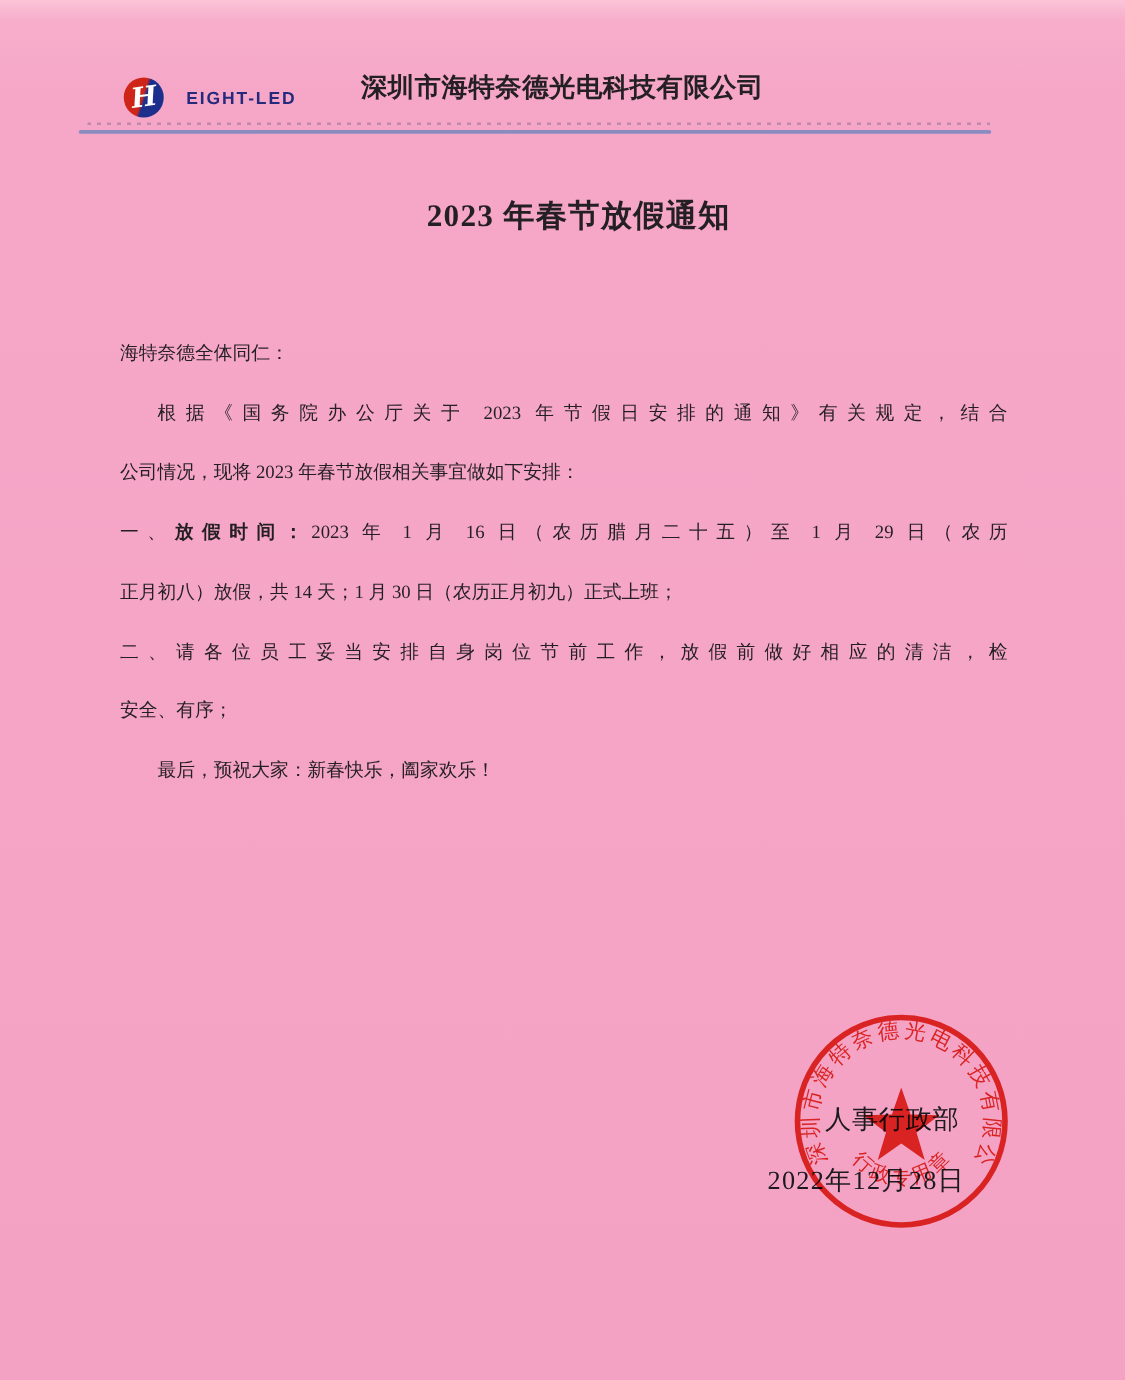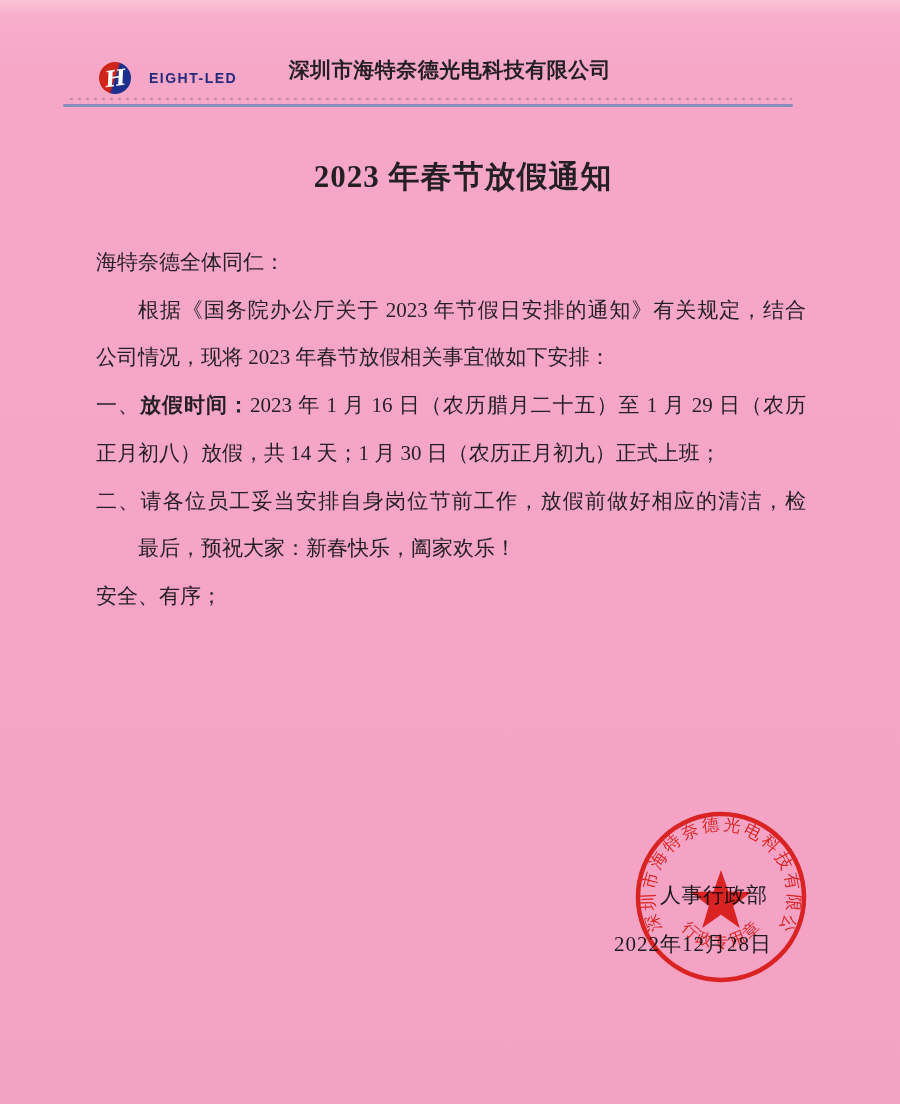--- a/index.html
+++ b/index.html
@@ -38,26 +38,26 @@
     background:repeating-linear-gradient(90deg,rgba(150,112,152,.55) 0 3px,transparent 3px 8px);
   }
   .rule-solid{
     position:absolute;left:63px;top:104px;width:730px;height:3px;
     background:#8a8cc0;border-radius:2px;
   }
   
   .doc-title{
     position:absolute;left:0;right:0;top:156px;
     text-align:center;text-indent:26px;
-    font-size:31px;font-weight:bold;letter-spacing:1px;
+    font-size:25px;font-weight:bold;letter-spacing:1px;
   }
   
   .body-text{
-    position:absolute;left:96px;top:239px;width:710px;
-    font-size:21px;line-height:47.7px;
+    position:absolute;left:96px;top:260px;width:710px;
+    font-size:15px;line-height:47.7px;
   }
   .ln{text-align:justify;text-align-last:justify;}
   .ln.final{text-align:left;text-align-last:auto;}
   .ln.indent{text-indent:2em;}
   .ln b{font-weight:bold;}
   
   .sig-dept{
     position:absolute;left:660px;top:881px;
     font-size:21px;letter-spacing:0.5px;color:#1c1a1d;
   }
@@ -89,22 +89,22 @@
 
   <div class="doc-title">2023 年春节放假通知</div>
 
   <div class="body-text">
     <div class="ln final">海特奈德全体同仁：</div>
     <div class="ln indent">根据《国务院办公厅关于 2023 年节假日安排的通知》有关规定，结合</div>
     <div class="ln final">公司情况，现将 2023 年春节放假相关事宜做如下安排：</div>
     <div class="ln"><span>一、</span><b>放假时间：</b><span>2023 年 1 月 16 日（农历腊月二十五）至 1 月 29 日（农历</span></div>
     <div class="ln final">正月初八）放假，共 14 天；1 月 30 日（农历正月初九）正式上班；</div>
     <div class="ln">二、请各位员工妥当安排自身岗位节前工作，放假前做好相应的清洁，检</div>
+    <div class="ln final">安全、有序；</div>
     <div class="ln final indent">最后，预祝大家：新春快乐，阖家欢乐！</div>
-    <div class="ln final">安全、有序；</div>
   </div>
 
   <div class="sig-dept">人事行政部</div>
   <div class="sig-date">2022年12月28日</div>
 
   <svg class="stamp" viewBox="0 0 180 180" xmlns="http://www.w3.org/2000/svg">
     <defs>
       <path id="arcTop" d="M 32,123.5 A 67,67 0 1 1 148,123.5" fill="none"></path>
       <path id="arcBottom" d="M 49,118.7 A 50,50 0 0 0 131,118.7" fill="none"></path>
     </defs>

